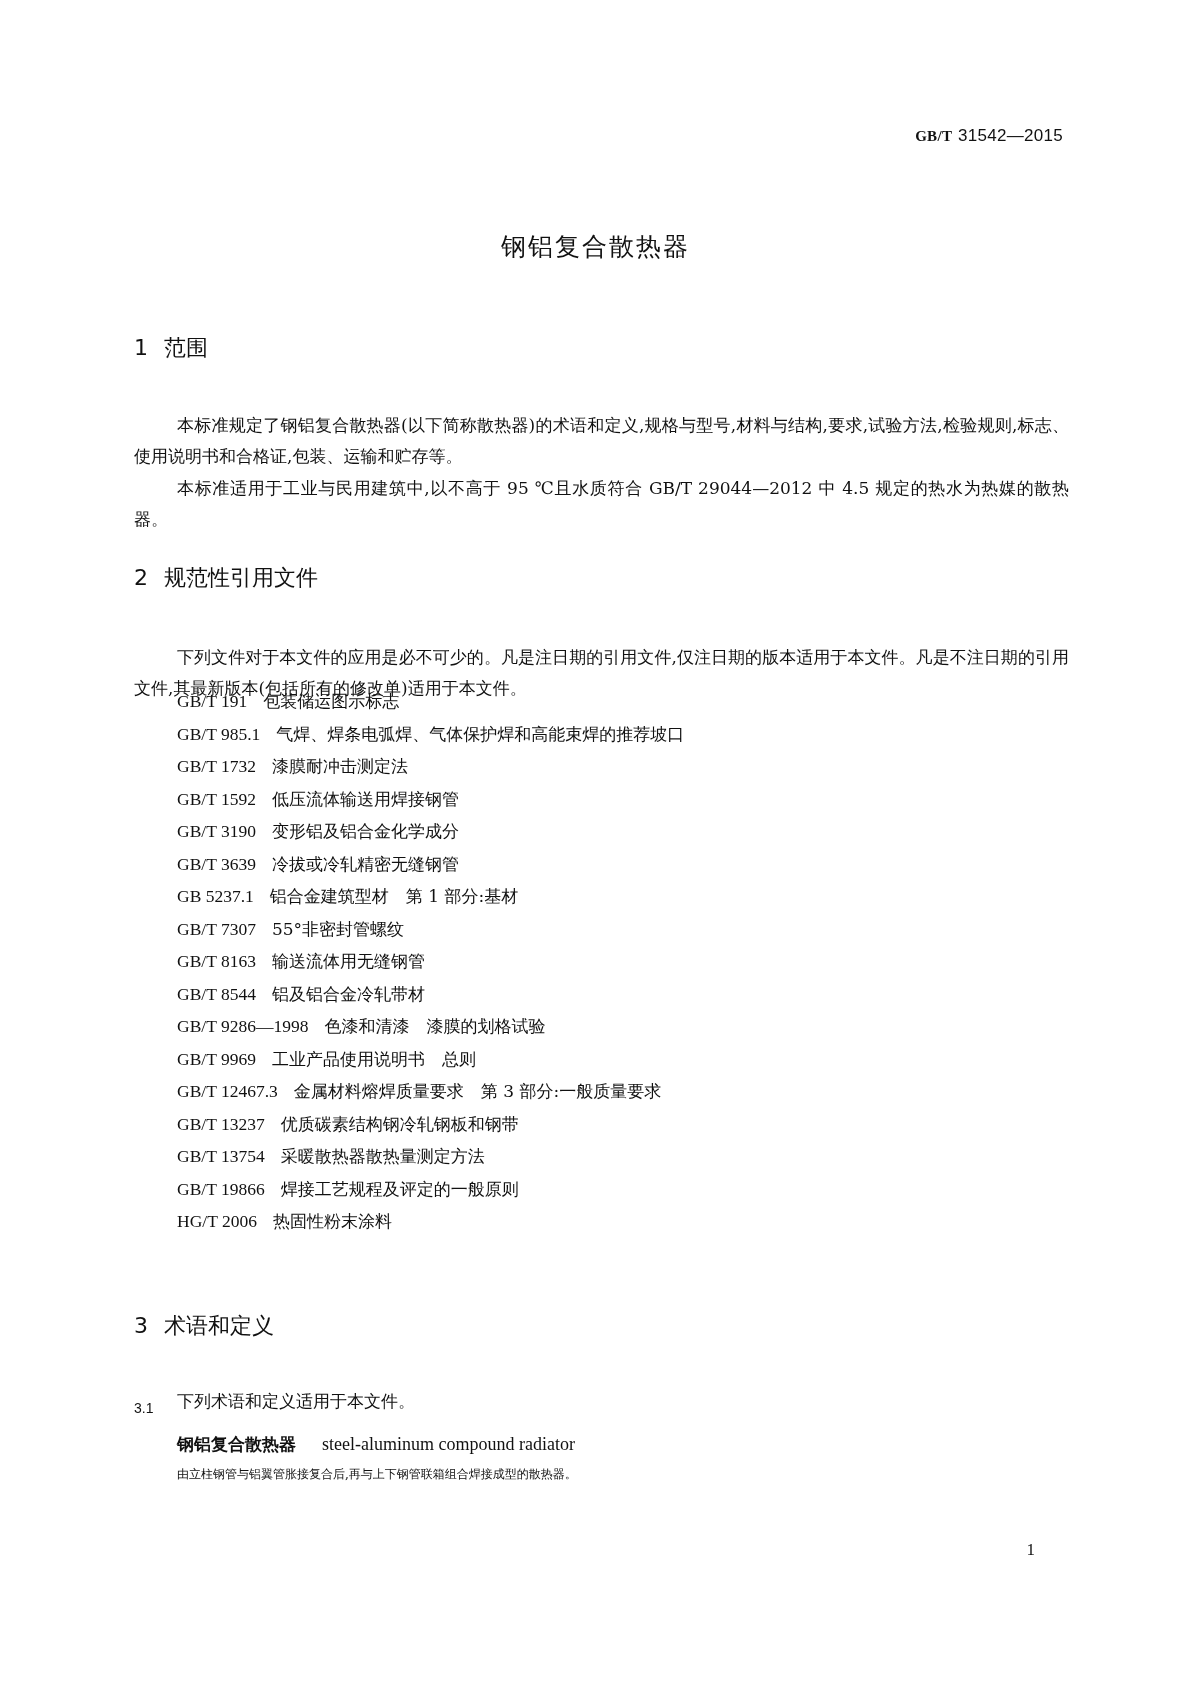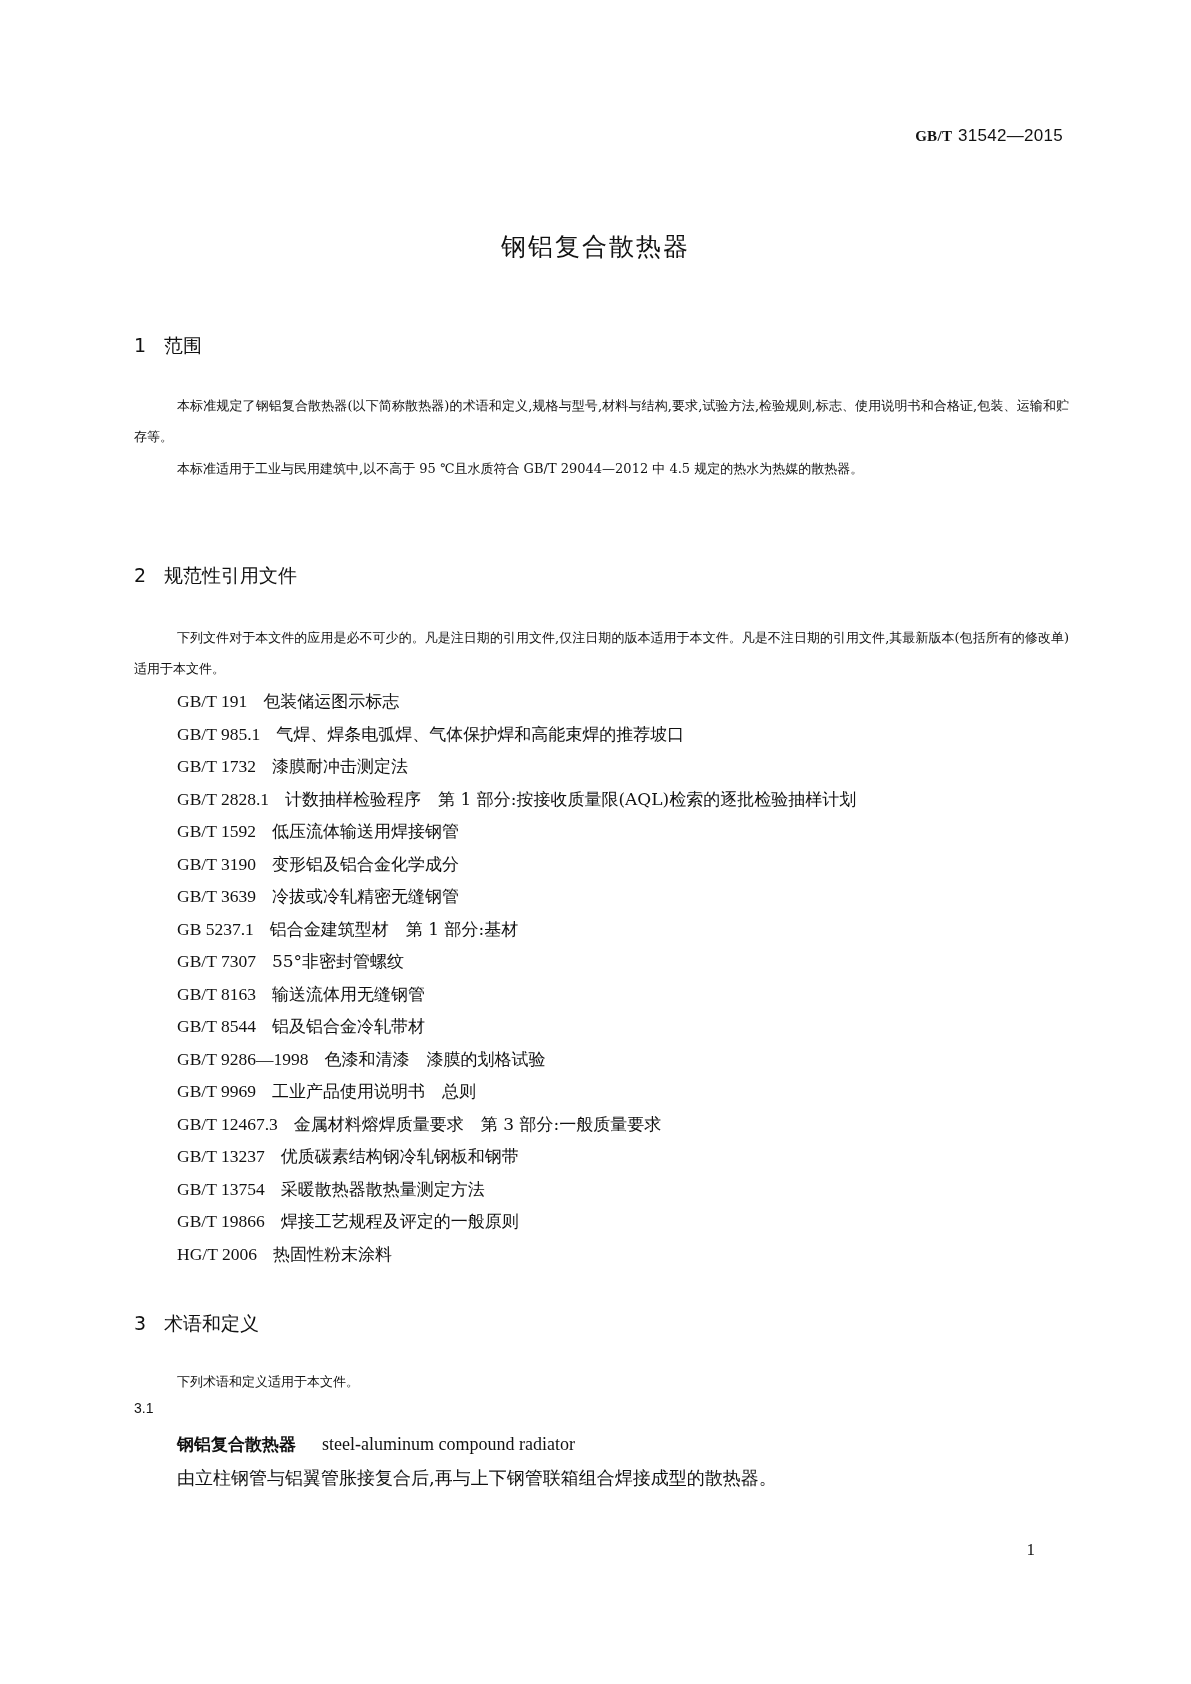--- a/index.html
+++ b/index.html
@@ -13,44 +13,44 @@
     font-size: 17px; letter-spacing: 0.3px;
   }
   .std-code .prefix { font-family: "Liberation Serif", serif; font-weight: bold; font-size: 15px; }
   .std-code .num { font-family: "Liberation Sans", sans-serif; font-size: 17px; }
   .title {
     position: absolute; top: 230px; left: 0; width: 1191px; text-align: center;
     font-family: "DejaVu Sans", sans-serif; font-size: 25px; letter-spacing: 2px;
   }
   .sec-head {
     position: absolute; left: 134px;
-    font-family: "DejaVu Sans", sans-serif; font-size: 19px;
+    font-family: "DejaVu Sans", sans-serif; font-size: 22px;
   }
   .sec-head .n { display: inline-block; width: 30px; }
   .para {
     position: absolute; left: 134px; width: 935px;
-    font-size: 13px; line-height: 31px; text-align: justify;
+    font-size: 17px; line-height: 31px; text-align: justify; margin-top: 20px;
   }
   .para.indent { text-indent: 43px; }
   .refs { position: absolute; left: 177px; top: 685px; }
   .ref {
     font-size: 17px; height: 32.5px; line-height: 32.5px; white-space: nowrap;
   }
   .ref .code { font-family: "Liberation Serif", serif; font-size: 17.5px; }
   .ref .gap { display: inline-block; width: 16px; }
   .term-num {
     position: absolute; left: 134px; top: 1400px;
     font-family: "Liberation Sans", sans-serif; font-size: 14px;
   }
   .term {
     position: absolute; left: 177px; top: 1433px; font-size: 17px;
   }
   .term .zh { font-family: "DejaVu Sans", sans-serif; font-weight: bold; }
   .term .en { font-family: "Liberation Serif", serif; font-weight: normal; font-size: 18px; margin-left: 26px; }
-  .term-def { position: absolute; left: 177px; top: 1466px; font-size: 18px; }
+  .term-def { position: absolute; left: 177px; top: 1466px; font-size: 12px; }
   .page-num {
     position: absolute; top: 1540px; right: 156px;
     font-family: "Liberation Serif", serif; font-size: 17px;
   }
 </style>
 </head>
 <body>
 
 <div class="std-code">
   <span class="prefix">GB/T</span>
@@ -67,21 +67,20 @@
 
 <div class="sec-head" style="top:563px;">
   <span class="n">2</span><span>规范性引用文件</span>
 </div>
 <div class="para indent" style="top:622px;">下列文件对于本文件的应用是必不可少的。凡是注日期的引用文件,仅注日期的版本适用于本文件。凡是不注日期的引用文件,其最新版本(包括所有的修改单)适用于本文件。</div>
 
 <div class="refs">
   <div class="ref"><span class="code">GB/T 191</span><span class="gap"></span><span>包装储运图示标志</span></div>
   <div class="ref"><span class="code">GB/T 985.1</span><span class="gap"></span><span>气焊、焊条电弧焊、气体保护焊和高能束焊的推荐坡口</span></div>
   <div class="ref"><span class="code">GB/T 1732</span><span class="gap"></span><span>漆膜耐冲击测定法</span></div>
-  <div class="ref"><span class="code">GB/T 2828.1</span><span class="gap"></span><span>计数抽样检验程序　第 1 部分:按接收质量限(AQL)检索的逐批检验抽样计划</span></div>
   <div class="ref"><span class="code">GB/T 1592</span><span class="gap"></span><span>低压流体输送用焊接钢管</span></div>
   <div class="ref"><span class="code">GB/T 3190</span><span class="gap"></span><span>变形铝及铝合金化学成分</span></div>
   <div class="ref"><span class="code">GB/T 3639</span><span class="gap"></span><span>冷拔或冷轧精密无缝钢管</span></div>
   <div class="ref"><span class="code">GB 5237.1</span><span class="gap"></span><span>铝合金建筑型材　第 1 部分:基材</span></div>
   <div class="ref"><span class="code">GB/T 7307</span><span class="gap"></span><span>55°非密封管螺纹</span></div>
   <div class="ref"><span class="code">GB/T 8163</span><span class="gap"></span><span>输送流体用无缝钢管</span></div>
   <div class="ref"><span class="code">GB/T 8544</span><span class="gap"></span><span>铝及铝合金冷轧带材</span></div>
   <div class="ref"><span class="code">GB/T 9286—1998</span><span class="gap"></span><span>色漆和清漆　漆膜的划格试验</span></div>
   <div class="ref"><span class="code">GB/T 9969</span><span class="gap"></span><span>工业产品使用说明书　总则</span></div>
   <div class="ref"><span class="code">GB/T 12467.3</span><span class="gap"></span><span>金属材料熔焊质量要求　第 3 部分:一般质量要求</span></div>

